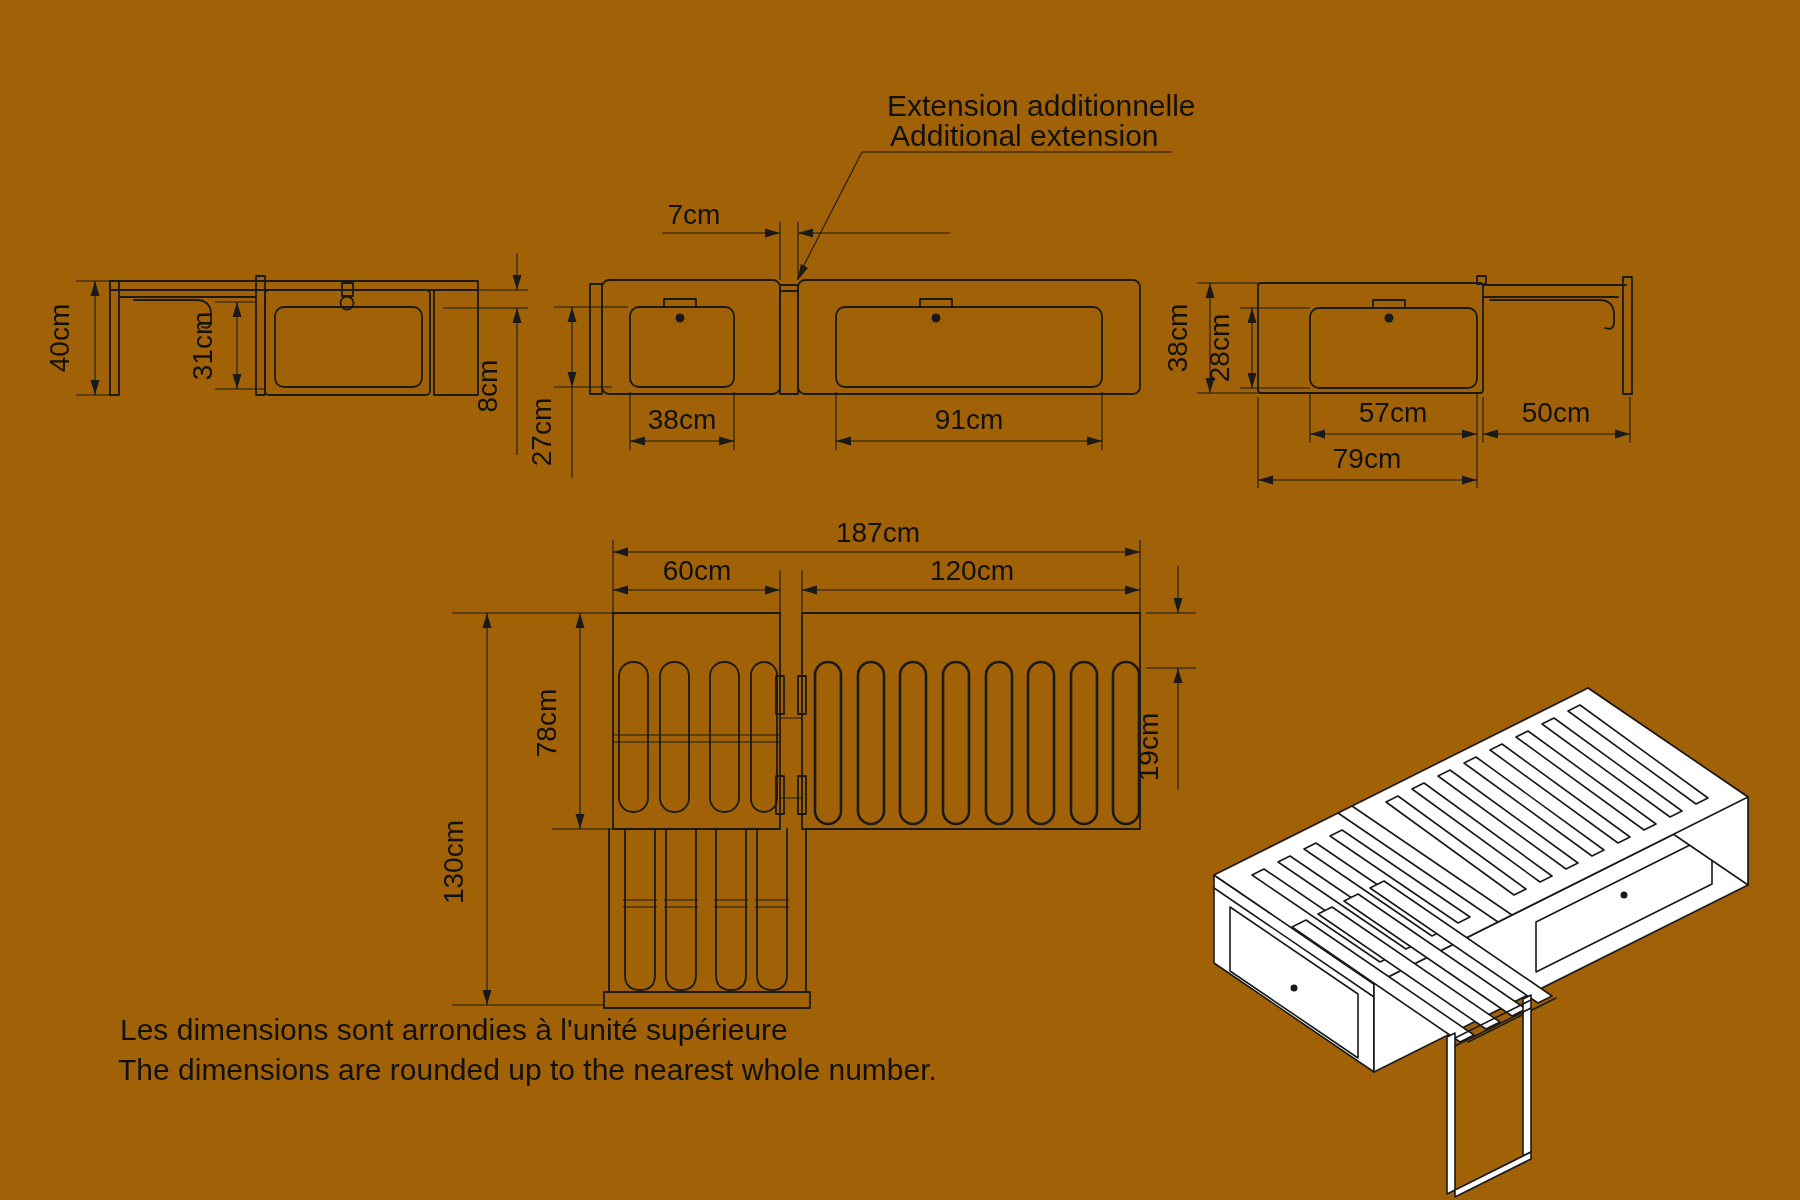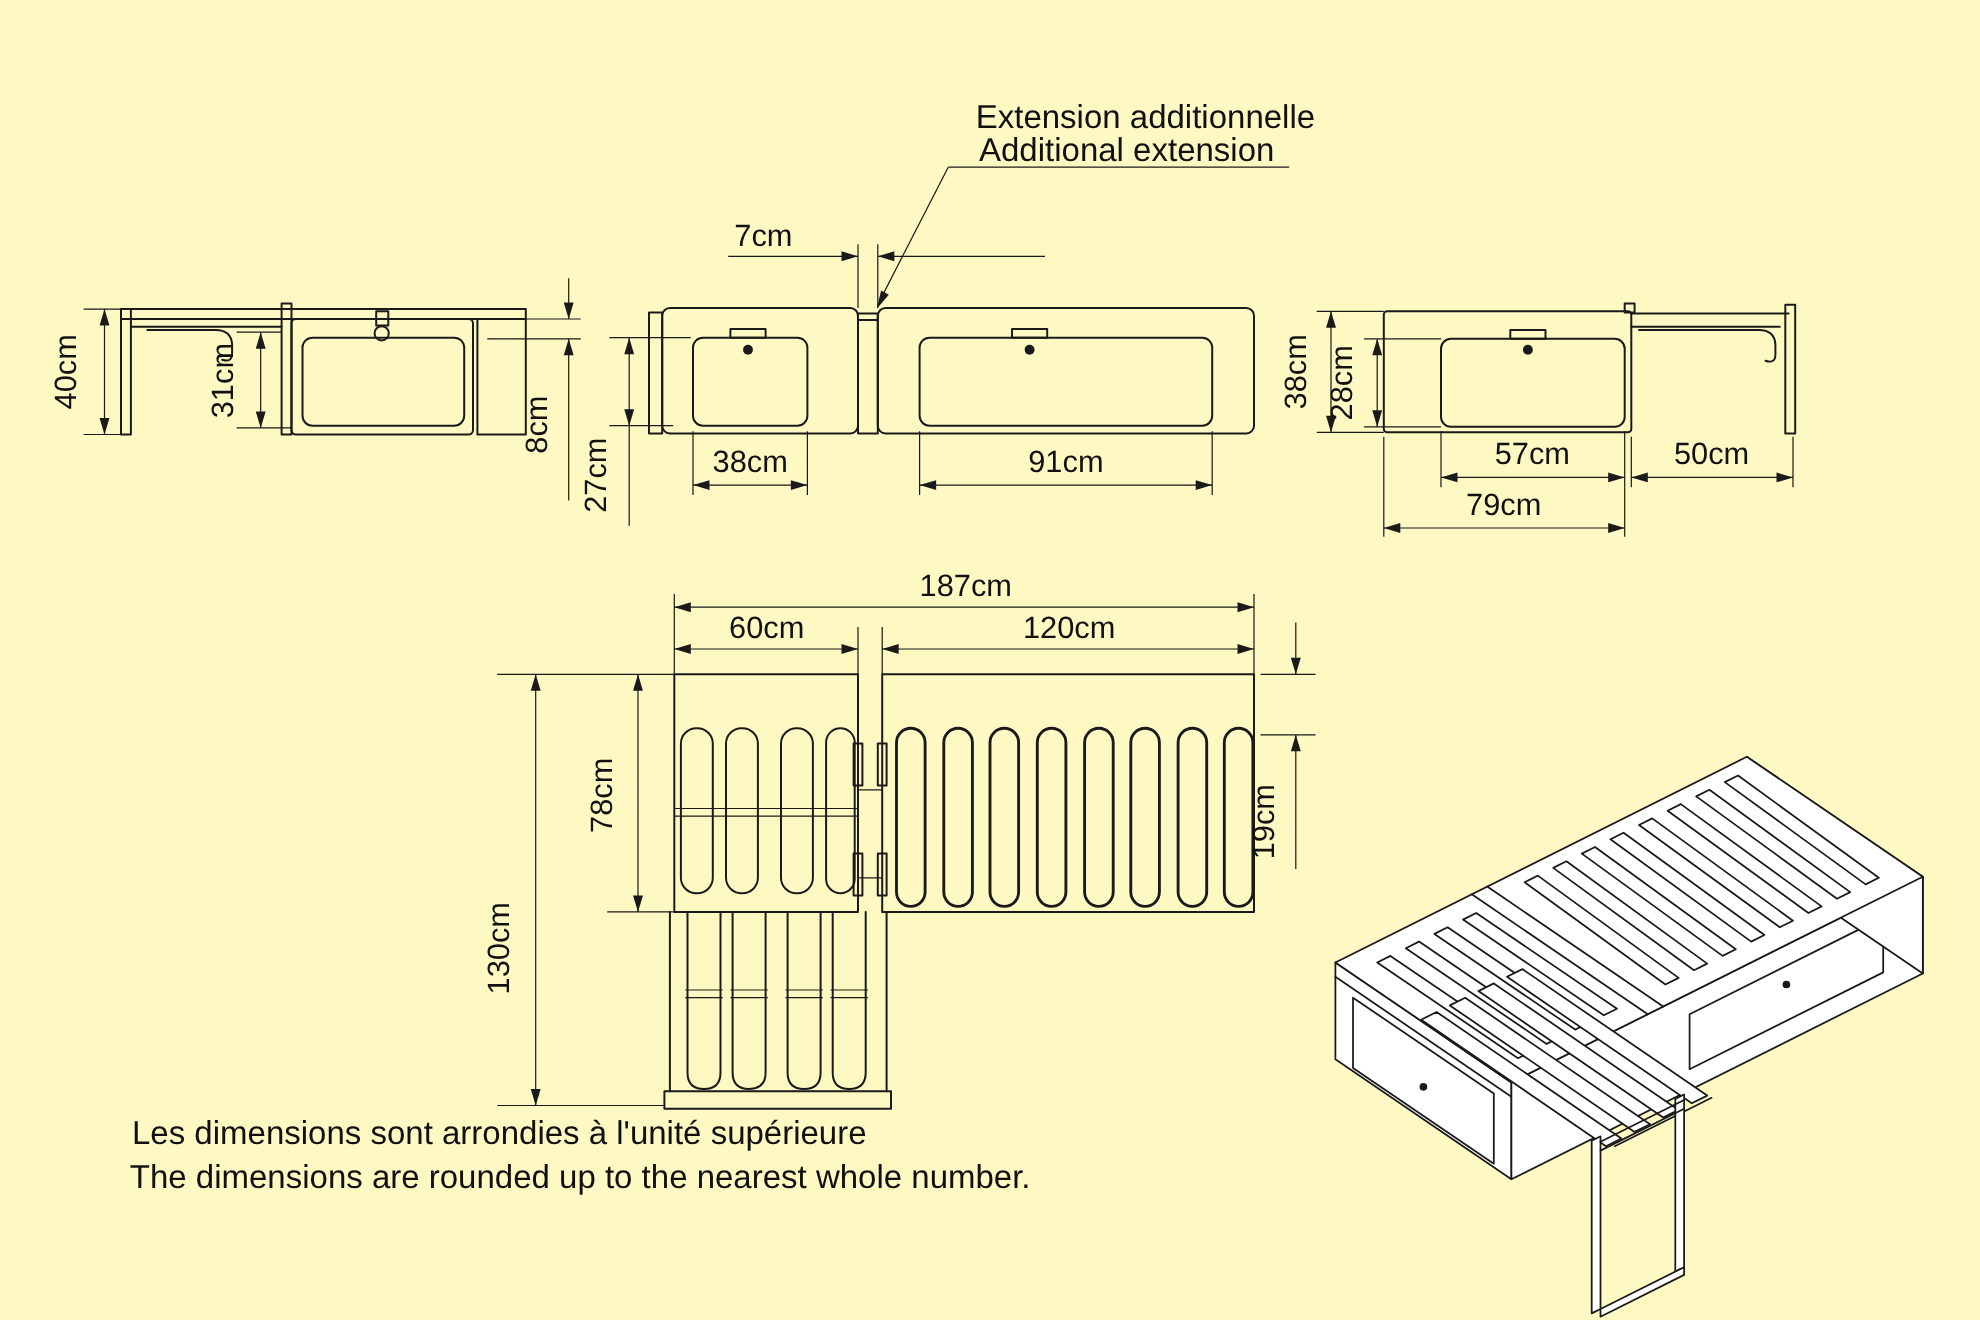--- a/index.html
+++ b/index.html
@@ -1,16 +1,16 @@
 <!DOCTYPE html>
 <html><head>
 <meta charset="utf-8">
 <style>
   html,body{margin:0;padding:0;background:#ffffff;}
-  .stage{position:relative;width:1800px;height:1200px;background:#fef9c3;overflow:hidden;
+  .stage{position:relative;width:1800px;height:1200px;background:#a16207;overflow:hidden;
          font-family:"Liberation Sans", sans-serif;}
   svg{position:absolute;left:0;top:0;}
   .ln   {fill:none;stroke:#1a1a1a;stroke-width:1.8;stroke-linejoin:round;stroke-linecap:round;}
   .thick{fill:none;stroke:#1a1a1a;stroke-width:2.6;stroke-linejoin:round;}
   .iso  {fill:none;stroke:#1a1a1a;stroke-width:1.6;stroke-linejoin:round;stroke-linecap:round;}
   .isof {fill:#ffffff;stroke:#1a1a1a;stroke-width:1.6;stroke-linejoin:round;}
   .dim  {fill:none;stroke:#1a1a1a;stroke-width:1.1;stroke-linecap:butt;}
   .arr  {fill:#1a1a1a;stroke:none;}
   .dimtxt{font:28px "Liberation Sans",sans-serif;fill:#111111;text-anchor:middle;}
   .bodytxt{font:30px "Liberation Sans",sans-serif;fill:#111111;}

